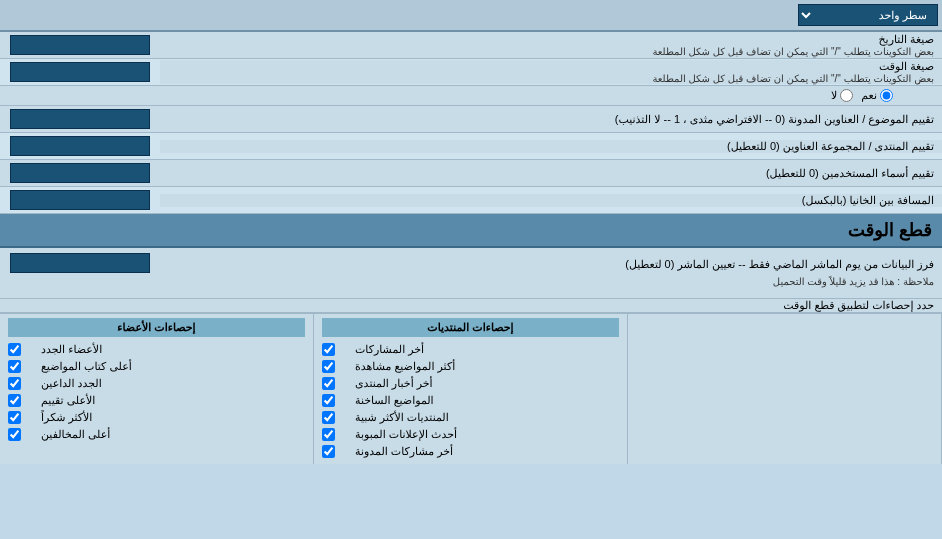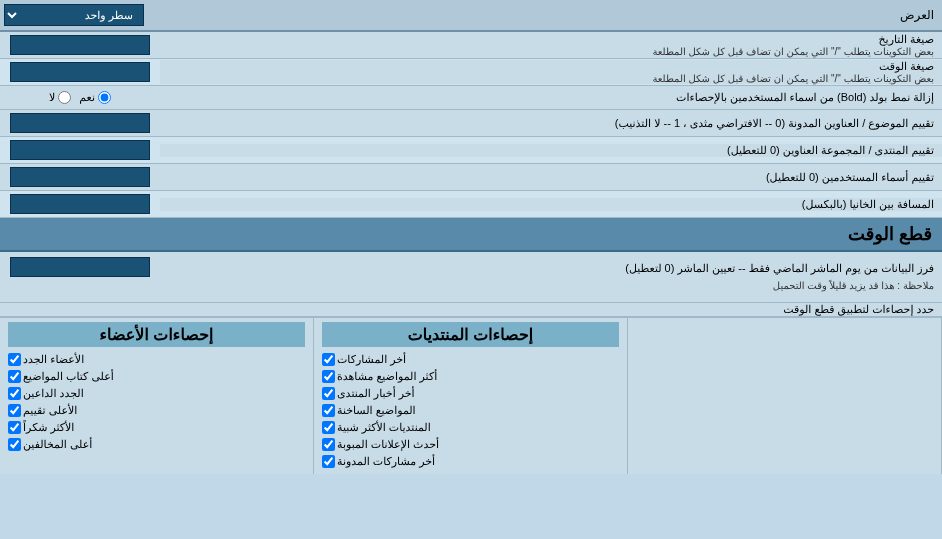--- a/index.html
+++ b/index.html
@@ -130,46 +130,45 @@
       padding: 4px 8px;
     }
     .stats-col:first-child {
       border-right: none;
     }
     .stats-col-header {
       background: #7ab0c8;
       font-weight: bold;
       text-align: center;
       padding: 3px 5px;
-      font-size: 16px;
+      font-size: 11px;
       margin-bottom: 4px;
       color: #000;
     }
     .stats-item {
       display: flex;
       align-items: center;
-      gap: 2px;
+      gap: 20px;
       padding: 2px 0;
       font-size: 11px;
       color: #000;
       justify-content: flex-end;
     }
     .stats-item input[type="checkbox"] {
       margin: 0;
     }
     .alt1 { background: #c8dce8; }
     .alt2 { background: #d0e4f0; }
   </style>
 </head>
 <body>
 
 <div class="main-container">
 
   <div class="dropdown-row">
-    <span class="dropdown-label">العرض</span>
     <select class="dropdown-select">
       <option>سطر واحد</option>
       <option>سطرين</option>
       <option>ثلاثة أسطر</option>
     </select>
   </div>
 
   <div class="row alt1">
     <div class="row-label">
       <div>صيغة التاريخ</div>
@@ -184,21 +183,20 @@
     <div class="row-label">
       <div>صيغة الوقت</div>
       <div style="font-size:10px; color:#333;">بعض التكوينات يتطلب "/" التي يمكن ان تضاف قبل كل شكل المطلعة</div>
     </div>
     <div class="row-input-area">
       <input class="row-input" type="text" style="">
     </div>
   </div>
 
   <div class="radio-row">
-    <div class="radio-label">إزالة نمط بولد (Bold) من اسماء المستخدمين بالإحصاءات</div>
     <div class="radio-area">
       <div class="radio-option">
         <input type="radio" name="bold" checked="" style="">
         <span>نعم</span>
       </div>
       <div class="radio-option">
         <input type="radio" name="bold" style="">
         <span>لا</span>
       </div>
     </div>

